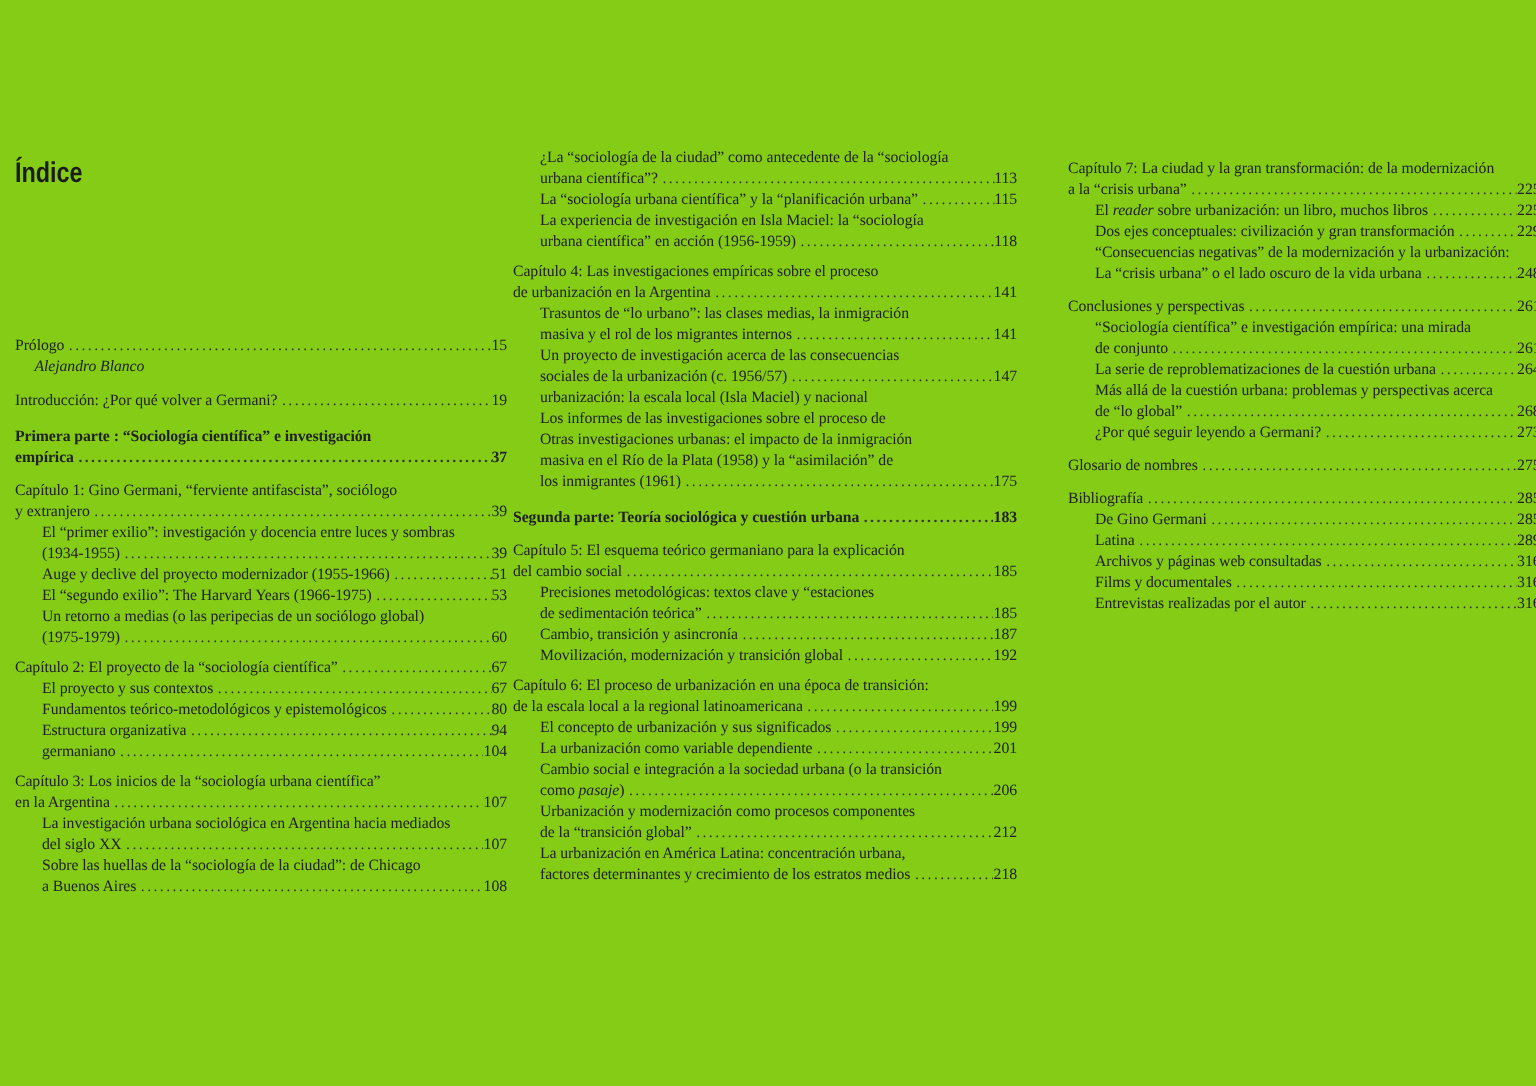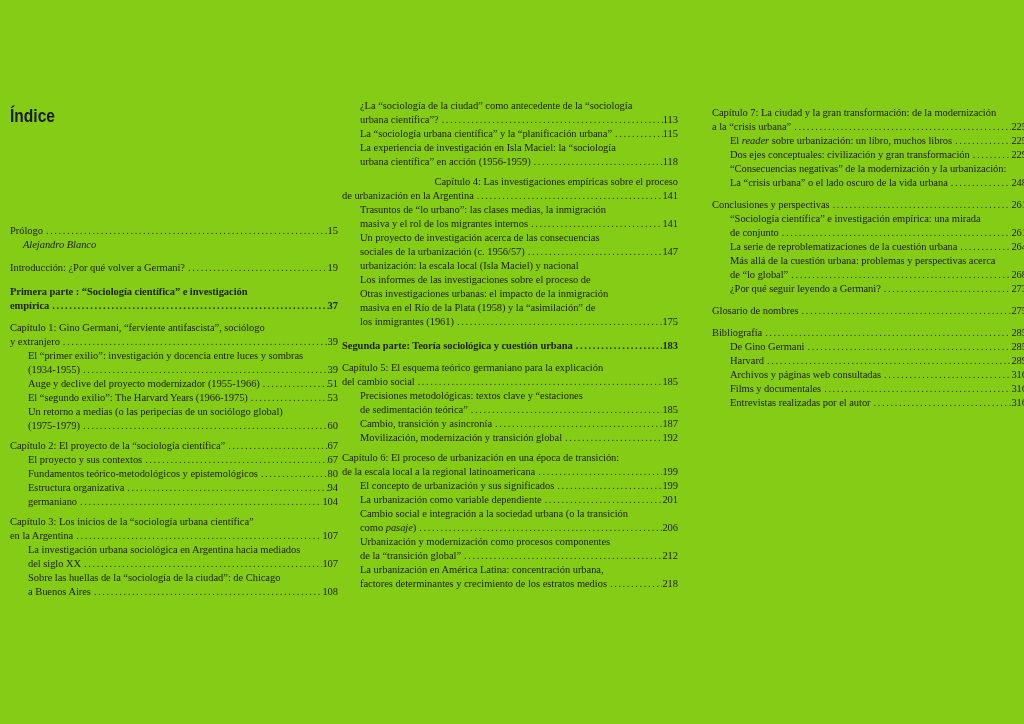--- a/index.html
+++ b/index.html
@@ -208,21 +208,21 @@
           </div>
         </div>
         <div class="entry sub">
           <div class="line"><span class="txt">La experiencia de investigación en Isla Maciel: la “sociología</span></div>
           <div class="line lline">
             <span class="txt">urbana científica” en acción (1956-1959)</span>
             <span class="dots"></span>
             <span class="page-num">118</span>
           </div>
         </div>
-        <div class="entry chapter" style="margin-top: 6px; text-align: right;">
+        <div class="entry chapter" style="margin-top: 6px;">
           <div class="line"><span class="txt">Capítulo 4: Las investigaciones empíricas sobre el proceso</span></div>
           <div class="line lline">
             <span class="txt">de urbanización en la Argentina</span>
             <span class="dots"></span>
             <span class="page-num">141</span>
           </div>
         </div>
         <div class="entry sub">
           <div class="line"><span class="txt">Trasuntos de “lo urbano”: las clases medias, la inmigración</span></div>
           <div class="line lline">
@@ -422,21 +422,21 @@
         </div>
         <div class="entry sub">
           <div class="line lline">
             <span class="txt">De Gino Germani</span>
             <span class="dots"></span>
             <span class="page-num">285</span>
           </div>
         </div>
         <div class="entry sub">
           <div class="line lline">
-            <span class="txt">Harvard</span>
+            <span class="txt">Latina</span>
             <span class="dots"></span>
             <span class="page-num">289</span>
           </div>
         </div>
         <div class="entry sub">
           <div class="line lline">
             <span class="txt">Archivos y páginas web consultadas</span>
             <span class="dots"></span>
             <span class="page-num">316</span>
           </div>

